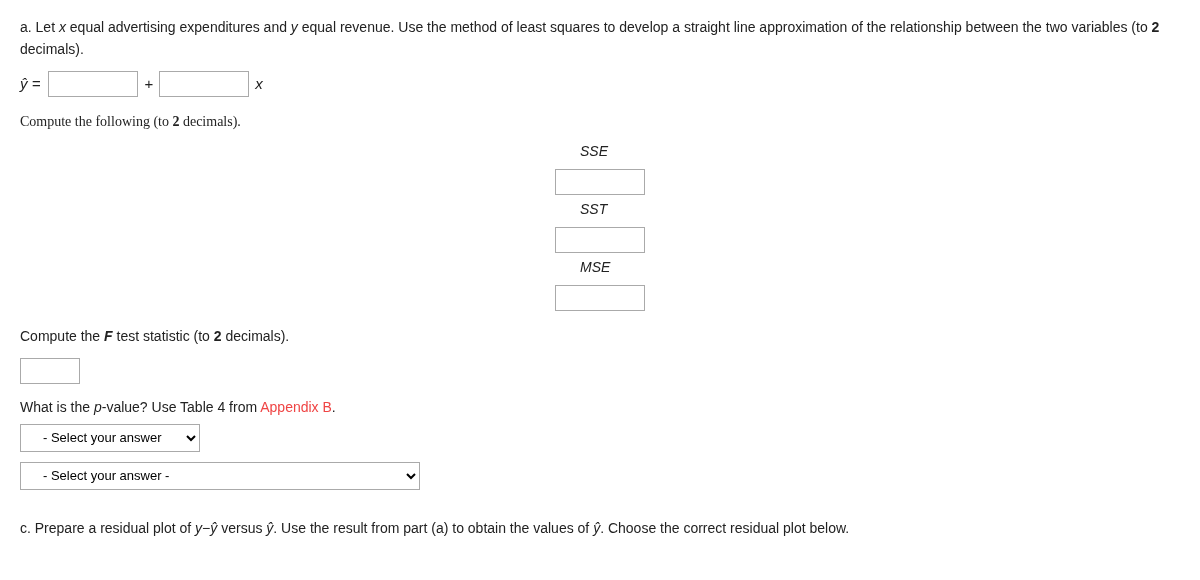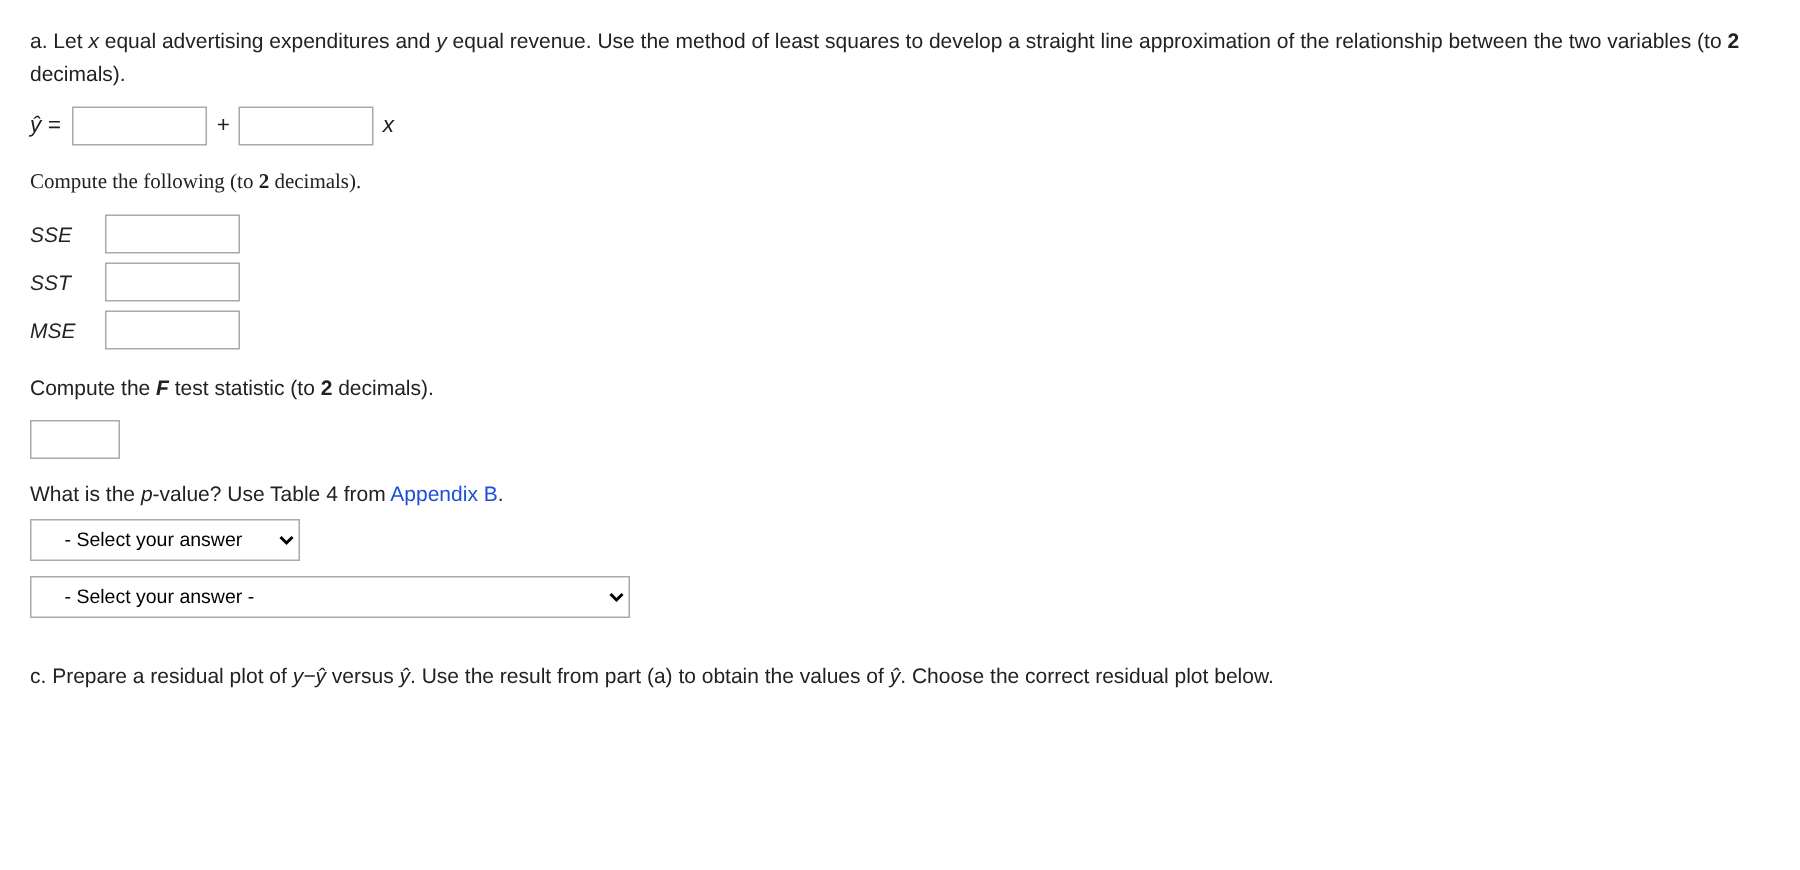--- a/index.html
+++ b/index.html
@@ -52,20 +52,21 @@
     .stat-table {
       display: flex;
       flex-direction: column;
       gap: 6px;
       margin-bottom: 14px;
     }
     .stat-row {
       display: flex;
       align-items: center;
       gap: 10px;
+      flex-direction: column;
     }
     .stat-label {
       width: 40px;
       font-size: 14px;
       font-style: italic;
     }
     .stat-input {
       border: 1px solid #aaa;
       width: 90px;
       height: 26px;
@@ -85,21 +86,21 @@
       margin: 6px 0;
     }
     .pvalue-section {
       margin-bottom: 10px;
     }
     .pvalue-text {
       margin-bottom: 6px;
       line-height: 1.6;
     }
     .appendix-link {
-      color: #1d4ed8;
+      color: #ef4444;
       text-decoration: none;
     }
     .select-dropdown {
       border: 1px solid #aaa;
       background: #fff;
       padding: 3px 18px;
       font-size: 13px;
       height: 28px;
       cursor: pointer;
       appearance: auto;

